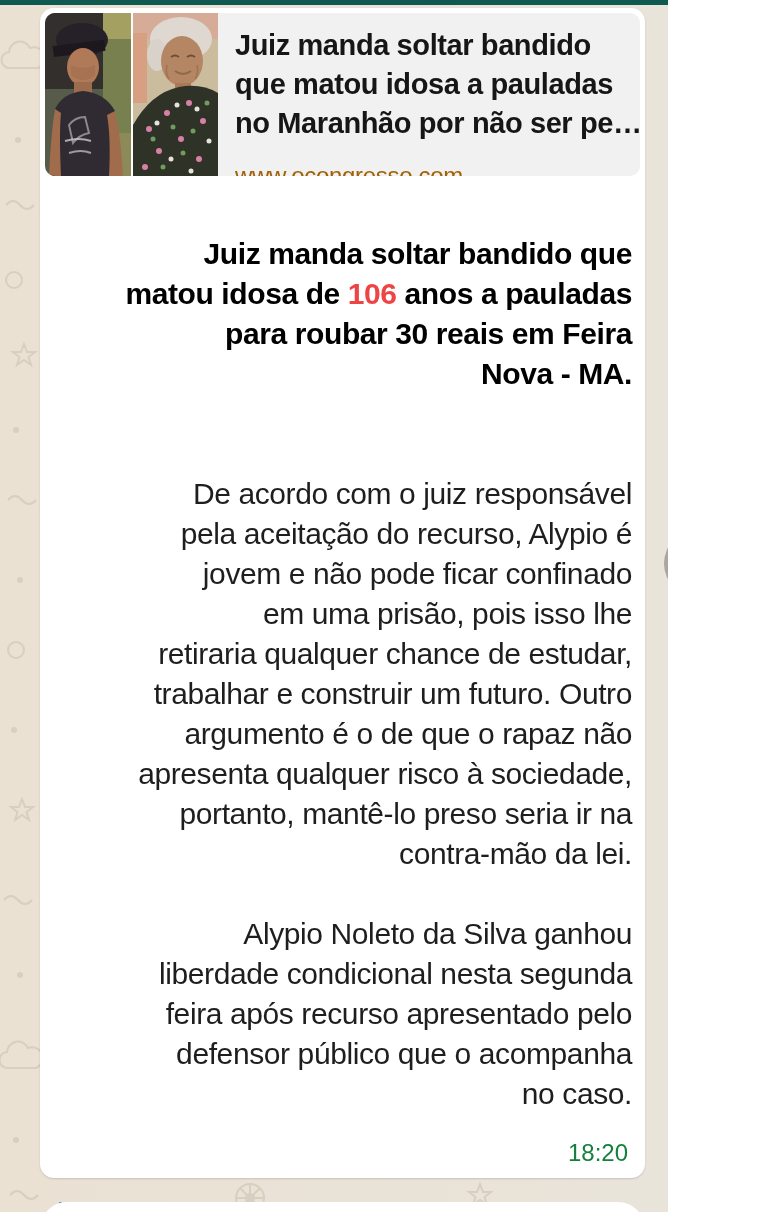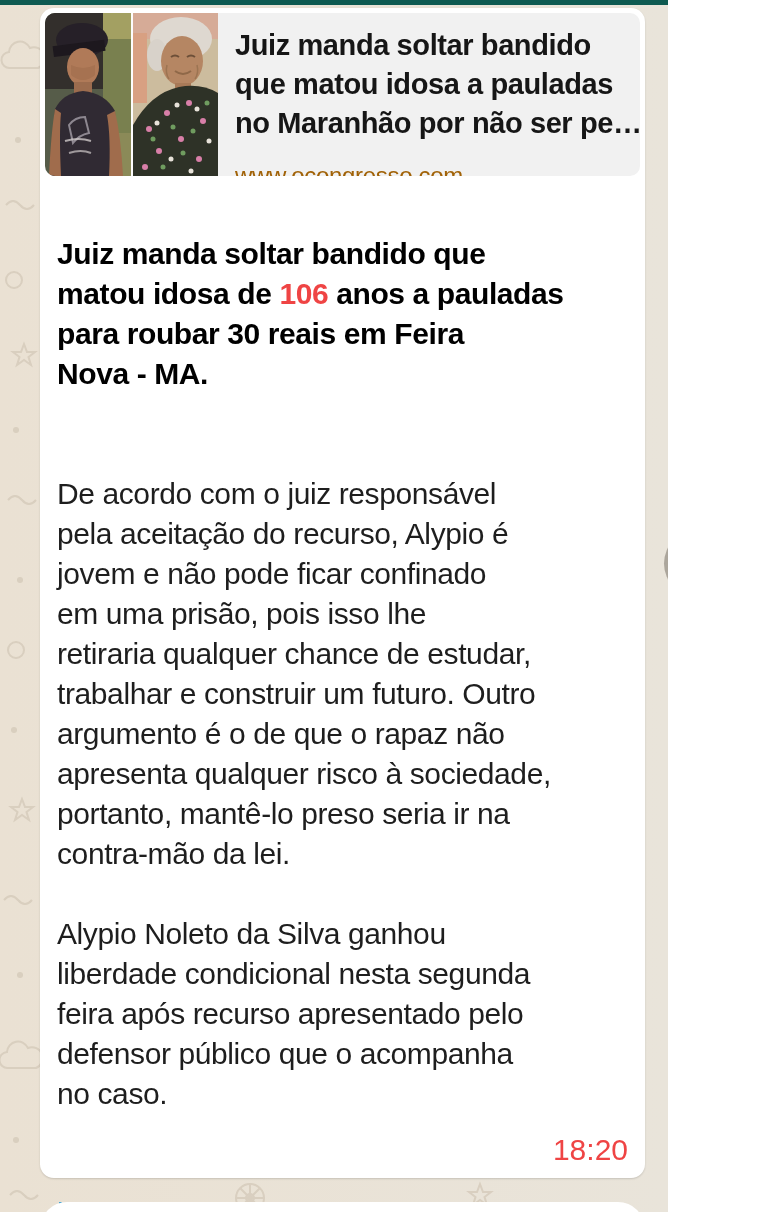--- a/index.html
+++ b/index.html
@@ -31,25 +31,25 @@
     font-size:29px;font-weight:700;color:#161616;line-height:39px;
     letter-spacing:-0.4px;white-space:pre;
   }
   .preview-url{font-size:24px;color:#a16207;letter-spacing:-0.3px;margin-top:19px;}
 
   .msg-text{
     position:absolute;left:17px;top:186px;width:575px;
     font-size:30px;color:#1e1e1e;line-height:40px;letter-spacing:-0.4px;
     white-space:pre-line;
   }
-  .msg-text p{margin:0 0 40px 0;}
+  .msg-text p{margin:0 0 40px 0;text-align:right;}
   .headline{font-weight:700;color:#000;}
   .blue{color:#ef4444;}
   .msg-link{display:block;color:#399fd3;text-decoration:none;cursor:pointer;white-space:pre-line;}
-  .time{position:absolute;right:17px;bottom:11px;font-size:30px;color:#ef4444;letter-spacing:0;}
+  .time{position:absolute;right:17px;bottom:11px;font-size:24px;color:#15803d;letter-spacing:0;}
 
   .forward-btn{
     position:absolute;left:664px;top:530px;width:67px;height:67px;border-radius:50%;
     background:rgba(88,80,72,0.42);border:none;z-index:2;cursor:pointer;
     display:flex;align-items:center;justify-content:center;padding:0;
   }
   .composer-bar{
     position:absolute;left:40px;top:1202px;width:605px;height:56px;
     background:#ffffff;border-radius:27px;z-index:2;cursor:text;
   }

